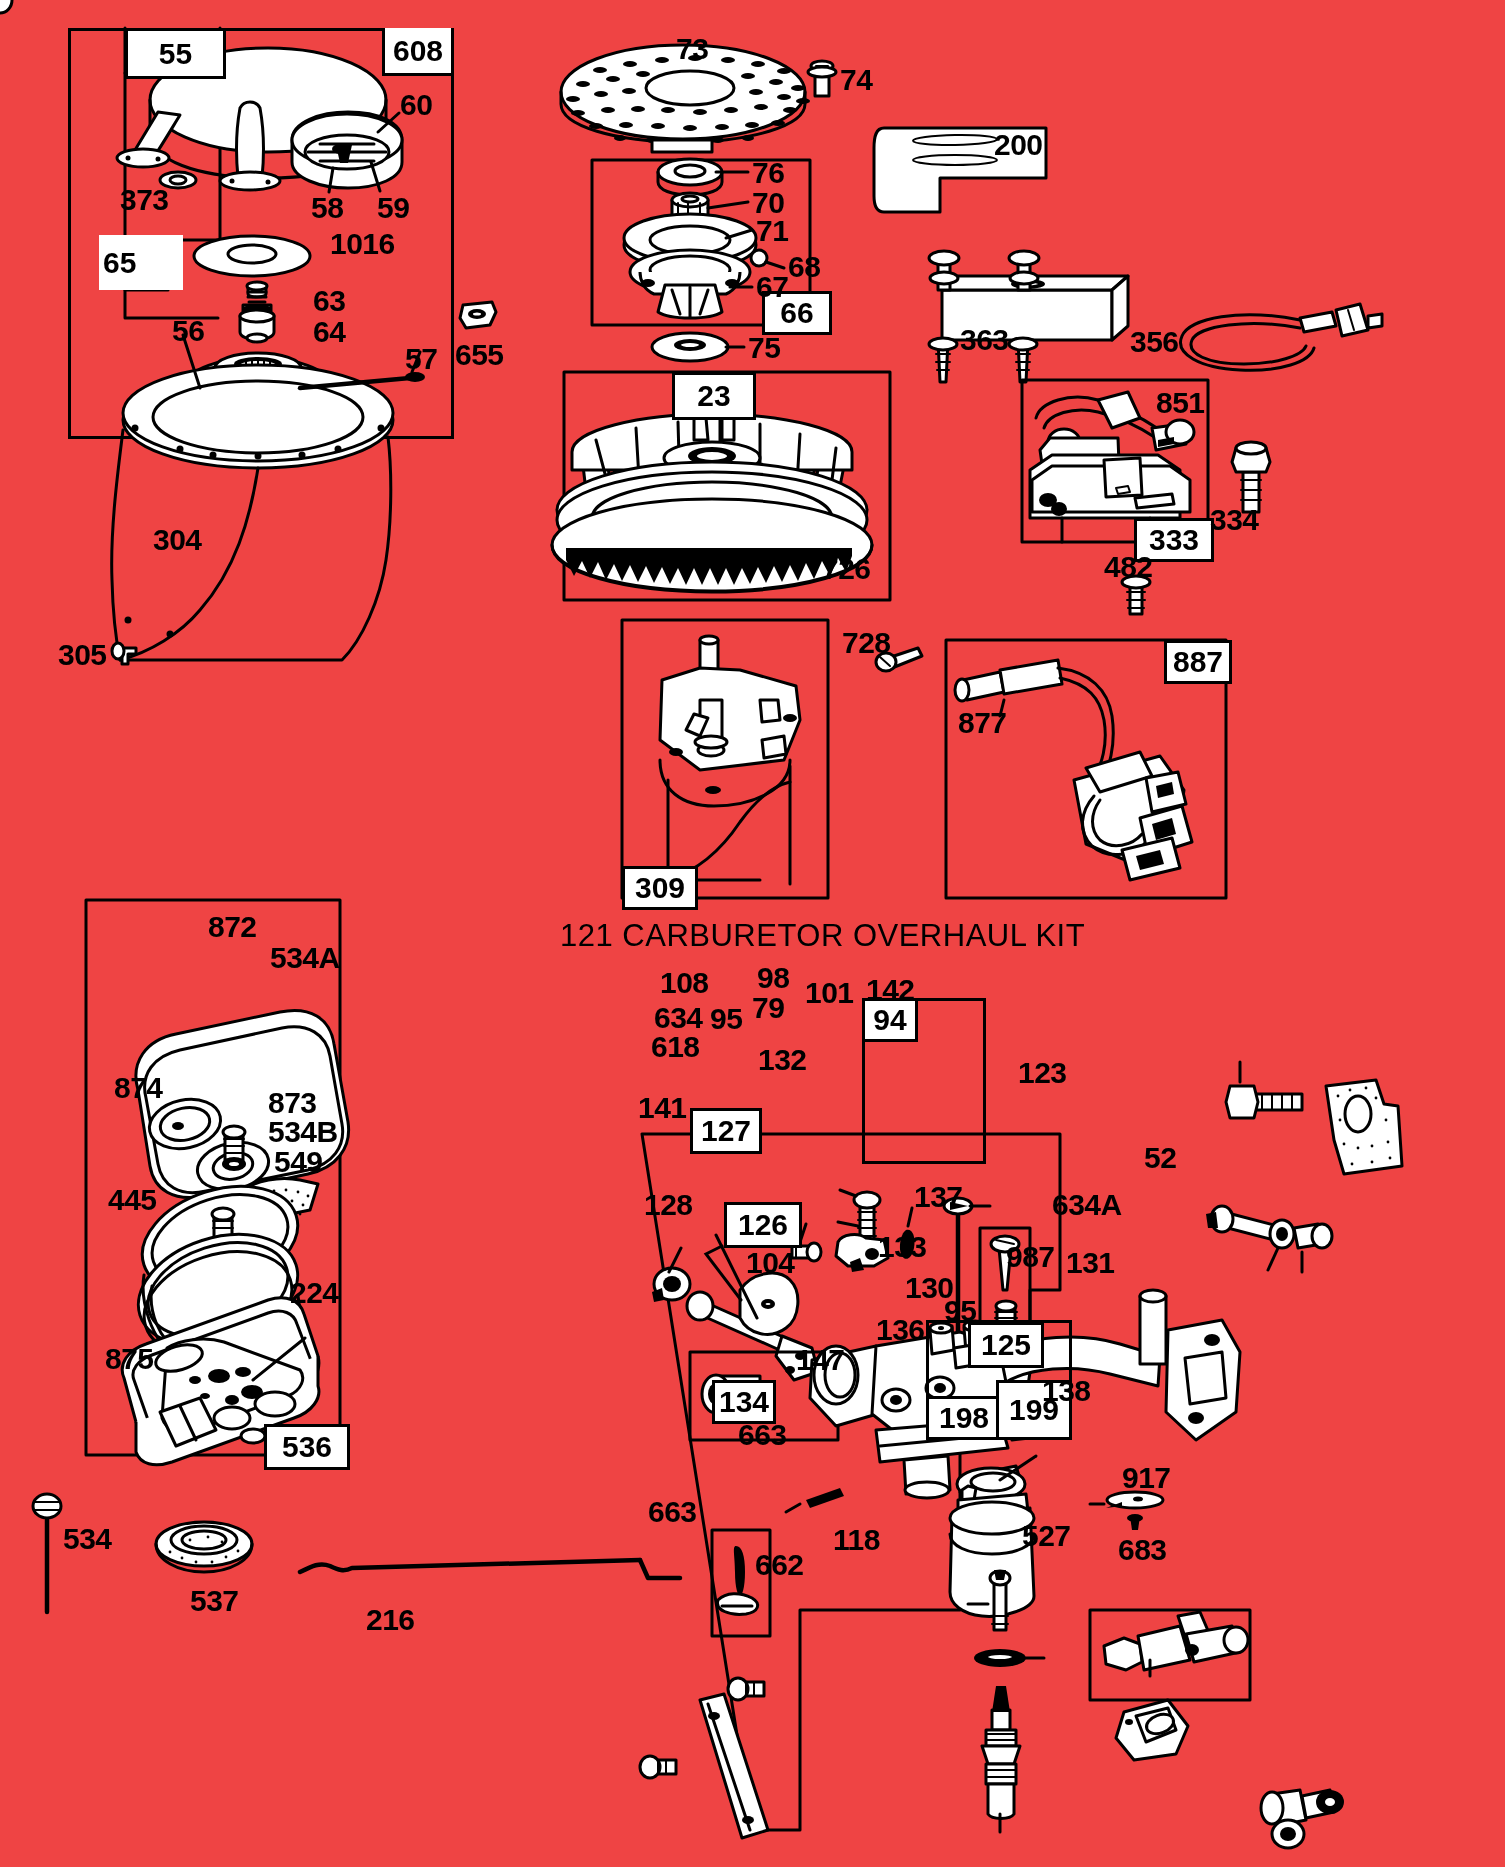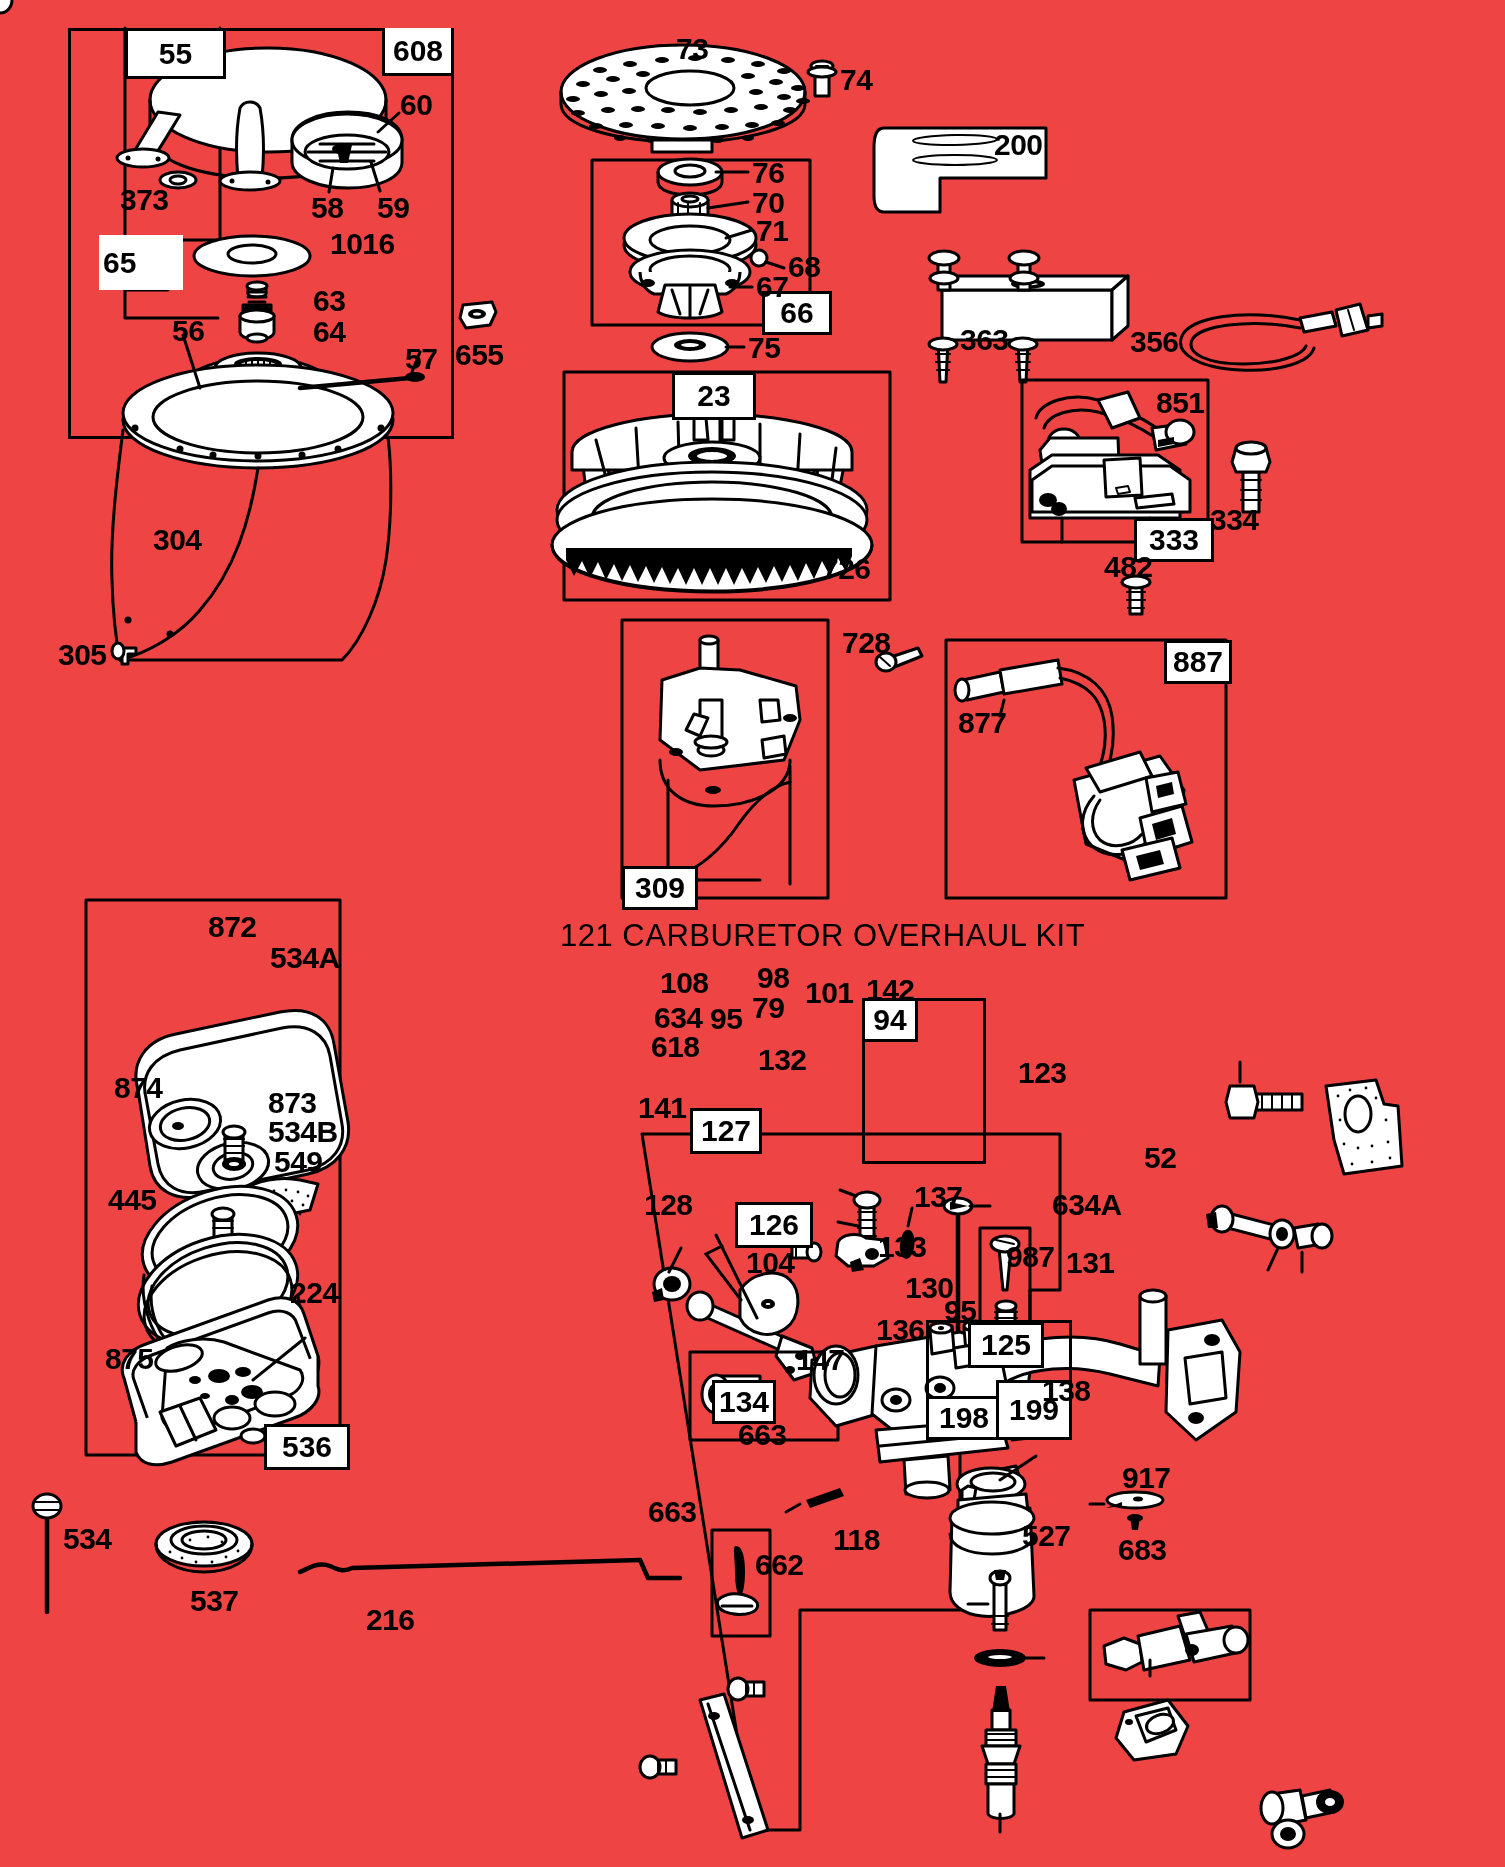--- a/index.html
+++ b/index.html
@@ -653,21 +653,21 @@
   </svg>
 
   <div class="boxlbl" style="left:125px;top:28px;width:95px;height:45px;">55</div>
   <div class="boxlbl" style="left:382px;top:28px;width:66px;height:45px;border-top:none;border-right:none;">608</div>
   <div class="boxlbl" style="left:99px;top:235px;width:80px;height:55px;border:none;justify-content:flex-start;padding-left:4px;">65</div>
   <div class="boxlbl" style="left:762px;top:291px;width:64px;height:38px;">66</div>
   <div class="boxlbl" style="left:672px;top:372px;width:78px;height:42px;">23</div>
   <div class="boxlbl" style="left:622px;top:866px;width:70px;height:38px;">309</div>
   <div class="boxlbl" style="left:264px;top:1424px;width:80px;height:40px;">536</div>
   <div class="boxlbl" style="left:690px;top:1108px;width:66px;height:40px;">127</div>
-  <div class="boxlbl" style="left:724px;top:1202px;width:72px;height:40px;margin-left:11px;">126</div>
+  <div class="boxlbl" style="left:724px;top:1202px;width:72px;height:40px;">126</div>
   <div class="boxlbl" style="left:862px;top:998px;width:50px;height:38px;">94</div>
   <div class="boxlbl" style="left:968px;top:1322px;width:70px;height:40px;">125</div>
   <div class="boxlbl" style="left:712px;top:1380px;width:58px;height:38px;">134</div>
   <div class="boxlbl" style="left:926px;top:1396px;width:70px;height:38px;">198</div>
   <div class="boxlbl" style="left:996px;top:1396px;width:70px;height:38px;">199</div>
 
   <div class="grp" style="left:862px;top:998px;width:118px;height:160px;"></div>
   <div class="boxlbl" style="left:862px;top:998px;width:50px;height:38px;">94</div>
 
   <div class="boxlbl" style="left:1134px;top:518px;width:74px;height:38px;">333</div>

